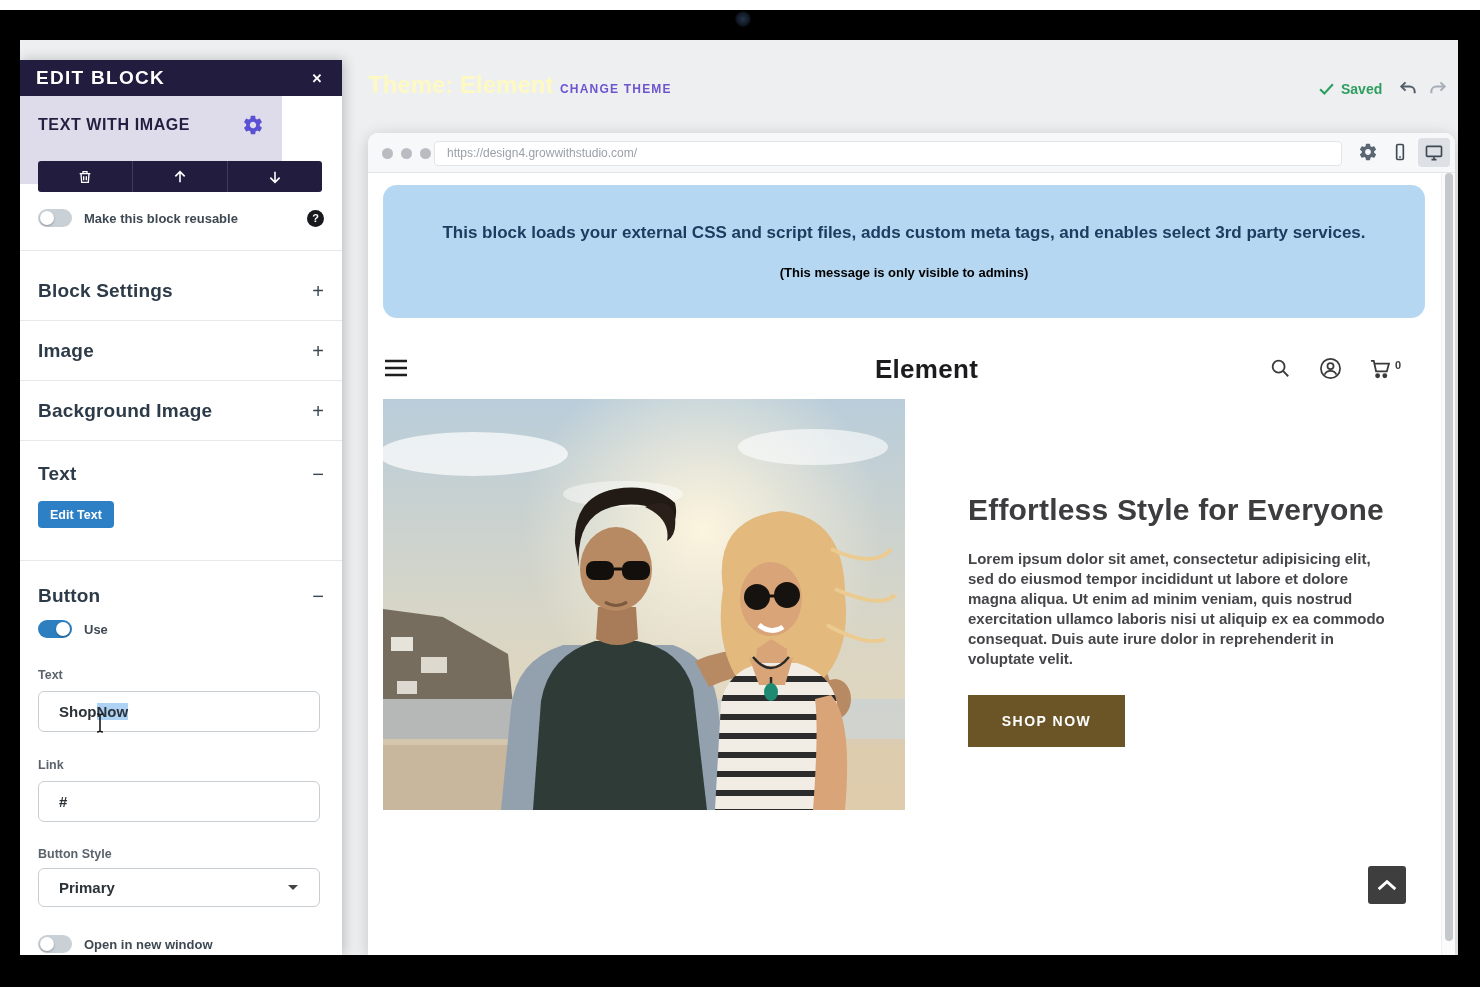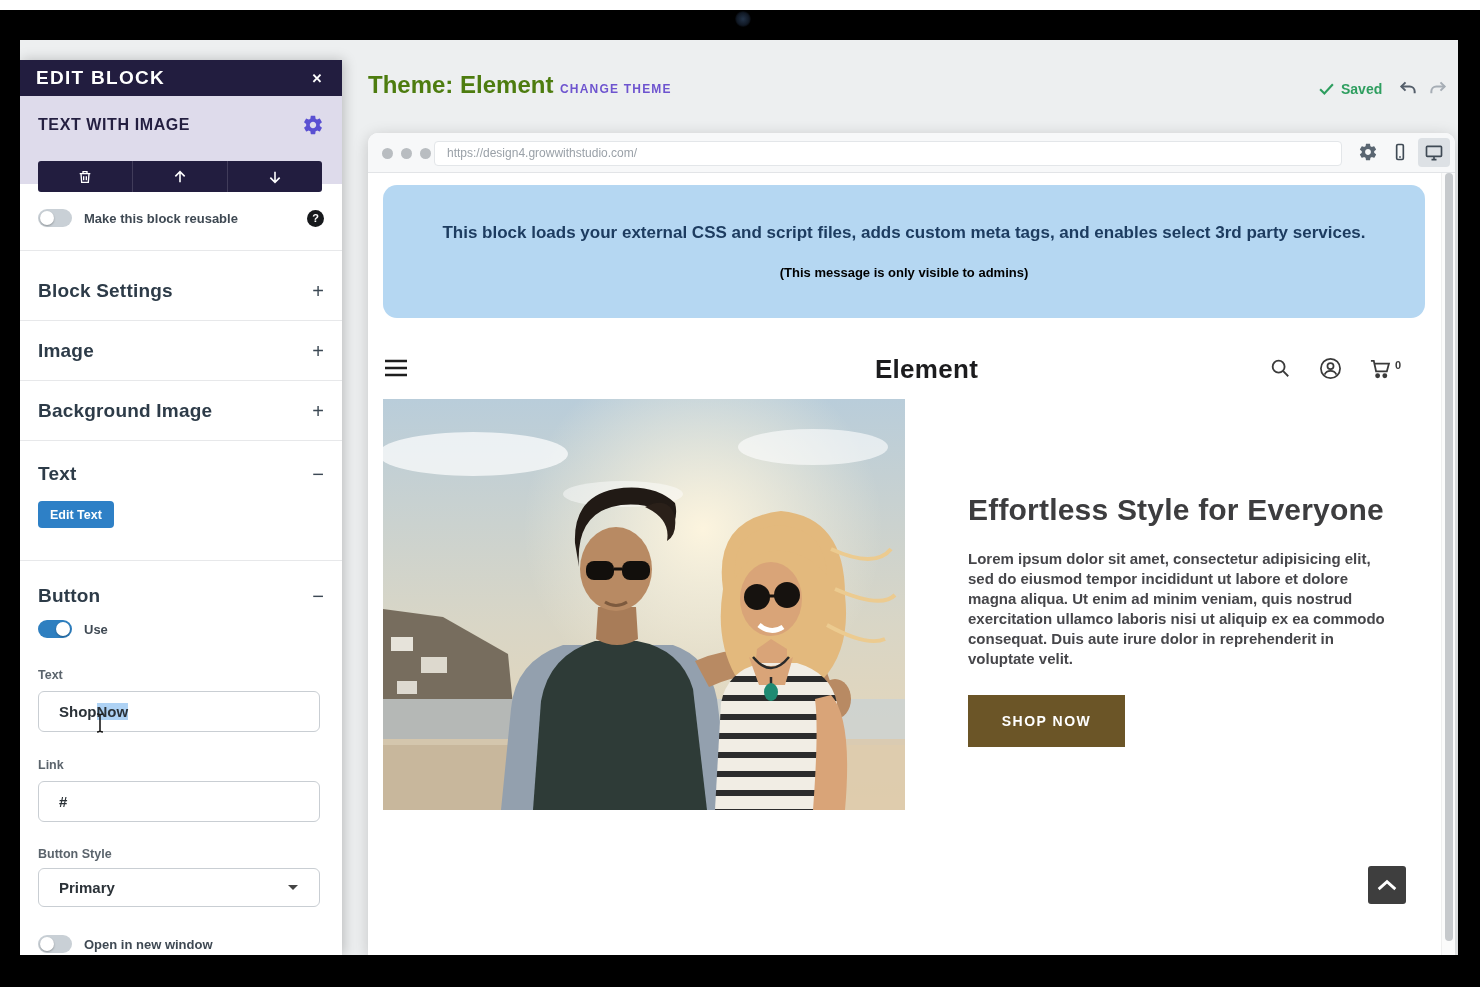--- a/index.html
+++ b/index.html
@@ -13,21 +13,21 @@
              background:radial-gradient(circle at 50% 50%, #233348 0%, #101824 55%, rgba(0,0,0,0) 75%); }
   .app { left:20px; top:40px; width:1438px; height:915px; background:#edeff0; }
 
   
   .sidebar { left:20px; top:60px; width:322px; height:895px; background:#fff;
              box-shadow:2px 0 12px rgba(0,0,0,.22); }
   .sb-header { left:0; top:0; width:322px; height:36px; background:#221d3f; display:flex;
                align-items:center; padding:0 16px; }
   .sb-header .ttl { color:#fff; font-size:19px; font-weight:700; letter-spacing:1.3px; }
   .sb-close { margin-left:auto; width:18px; height:18px; display:flex; align-items:center; justify-content:center; cursor:pointer; }
-  .block-strip { left:0; top:36px; width:322px; height:88px; background:#dedbeb; }
+  .block-strip { left:0; top:36px; width:262px; height:88px; background:#dedbeb; }
   .block-strip .lbl { position:absolute; left:18px; top:20px; font-size:16px; font-weight:800;
                       letter-spacing:.6px; color:#241f41; }
   .block-gear { position:absolute; right:18px; top:18px; width:22px; height:22px; cursor:pointer; }
   .block-toolbar { left:18px; top:101px; width:284px; height:31px; background:#221d3f; border-radius:3px;
                    display:flex; z-index:3; }
   .bt-cell { flex:1; display:flex; align-items:center; justify-content:center; cursor:pointer; }
   .bt-cell + .bt-cell { border-left:1px solid rgba(255,255,255,.14); }
   .reusable-row { left:18px; top:147px; width:286px; height:22px; display:flex; align-items:center; gap:12px; }
   .reusable-row .lbl { font-size:13px; font-weight:700; color:#3f4953; }
   .help-badge { margin-left:auto; width:17px; height:17px; border-radius:50%; background:#17191c; color:#fff;
@@ -53,21 +53,21 @@
                color:#2b3238; font-weight:700; }
   .field-box input { border:none; outline:none; width:100%; font:inherit; color:inherit; background:transparent; }
   .sel { background:#aed2f4; }
   .select-box { cursor:pointer; }
   .select-box .caret { margin-left:auto; }
   .newwin-row { left:18px; top:875px; display:flex; align-items:center; gap:12px; }
   .newwin-row .lbl { font-size:13px; font-weight:700; color:#3f4953; }
   .ibeam { left:74px; top:652px; width:12px; height:22px; z-index:5; }
 
   
-  .tb-title { left:368px; top:71px; font-size:24px; font-weight:800; color:#4d7c0f; }
+  .tb-title { left:368px; top:71px; font-size:24px; font-weight:800; color:#fef9c3; }
   .tb-change { left:560px; top:82px; font-size:12px; font-weight:800; letter-spacing:1.2px;
                color:#6e54cf; cursor:pointer; }
   .tb-saved { left:1318px; top:80px; display:flex; align-items:center; gap:6px; color:#2e9e5f;
               font-size:14px; font-weight:700; }
   .tb-undo { left:1398px; top:79px; width:20px; height:20px; cursor:pointer; }
   .tb-redo { left:1428px; top:79px; width:20px; height:20px; cursor:pointer; }
 
   
   .preview { left:368px; top:133px; width:1087px; height:822px; background:#fff;
              border-radius:10px 10px 0 0; box-shadow:0 3px 16px rgba(0,0,0,.18); }

